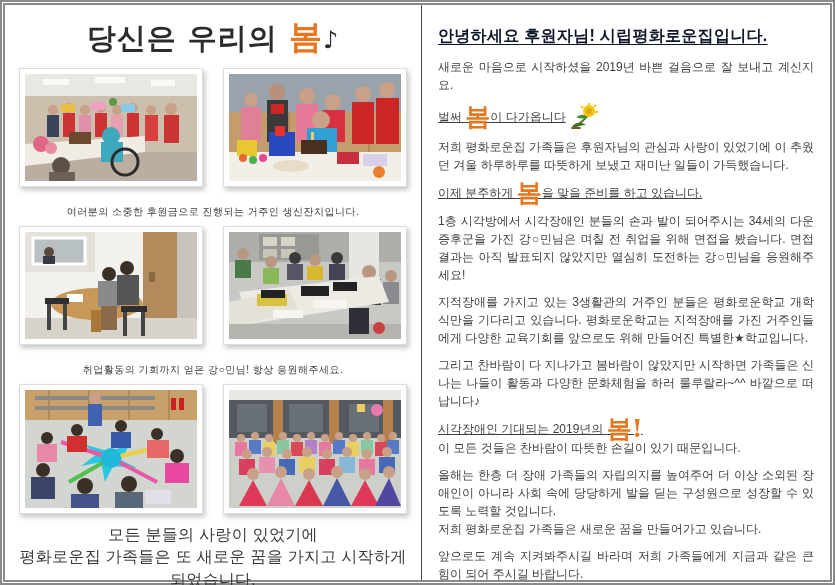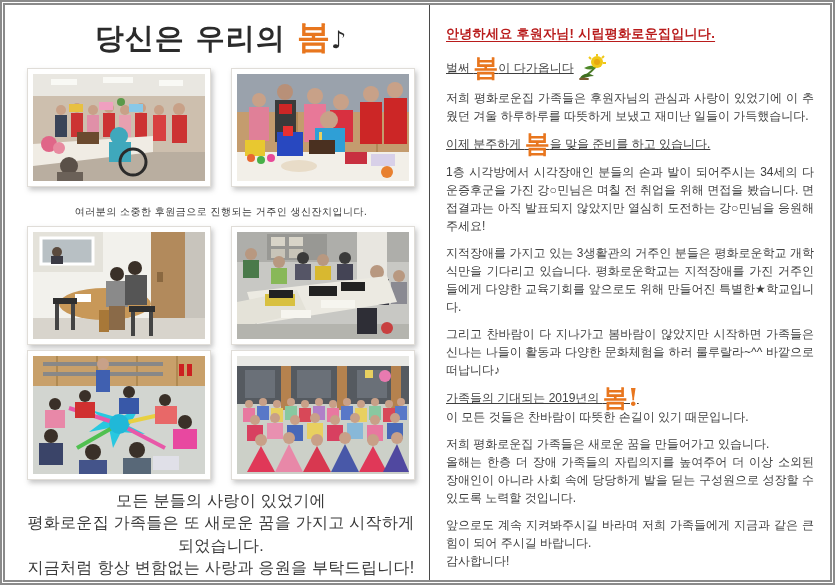--- a/index.html
+++ b/index.html
@@ -1,21 +1,21 @@
 <!DOCTYPE html>
 <html><head>
 <meta charset="utf-8">
 <style>
   html,body{margin:0;padding:0;background:#ffffff;}
   *{box-sizing:border-box;}
   body{width:835px;height:585px;font-family:"Liberation Sans","DejaVu Sans",sans-serif;}
   .document{
     width:835px;height:585px;
     border:5px double #8a8a8a;
-    display:flex;background:#ffffff;padding-left:8px;
+    display:flex;background:#ffffff;
   }
   
   .page-left{
     width:417px;height:100%;
     border-right:1px solid #4a4a4a;
     padding:6px 10px 4px;
     display:flex;flex-direction:column;align-items:center;
   }
   .title-line{
     font-family:"DejaVu Serif","Liberation Serif",serif;
@@ -40,21 +40,21 @@
     font-size:16px;line-height:1.4;letter-spacing:0.3px;
   }
   
   .page-right{
     flex:1;height:100%;
     padding:13px 16px 8px;
     color:#3f3f3f;font-size:12px;line-height:1.5;
     text-align:justify;
   }
   .greeting{
-    font-weight:bold;color:#b91c1c;font-size:13px;
+    font-weight:bold;color:#0f172a;font-size:16px;
     text-decoration:underline;text-underline-offset:3px;
     margin:6px 0 10px;letter-spacing:0.3px;
   }
   .para{margin:0 0 9px;}
   .block{margin:0 0 9px;}
   .spring-line{margin:0 0 9px;white-space:nowrap;text-decoration:underline;}
   .spring-word{
     font-family:"DejaVu Serif","Liberation Serif",serif;
     font-weight:bold;color:#e8761e;font-size:25px;
     line-height:0.8;vertical-align:-4px;letter-spacing:0;
@@ -221,20 +221,21 @@
             <rect x="104" y="50" width="24" height="9" fill="#222222"></rect>
           <rect x="44" y="78" width="30" height="8" fill="#f6f5ef"></rect>
             <rect x="84" y="68" width="34" height="8" fill="#f6f5ef"></rect>
           <rect x="0" y="92" width="172" height="15" fill="#b4b4ae"></rect>
           <rect x="120" y="76" width="20" height="26" fill="#2e2e36"></rect>
             <circle cx="150" cy="96" r="6" fill="#c84040"></circle>
         </svg>
       </div>
     </div>
 
+    <div class="caption">취업활동의 기회까지 얻은 강○민님! 항상 응원해주세요.</div>
 
     <div class="photo-row">
       <div class="photo" aria-label="circle-ribbon-game-activity">
         <svg width="172" height="118" viewBox="0 0 172 118" preserveAspectRatio="none">
           <rect width="172" height="118" fill="#d2d5d0"></rect>
           <rect x="0" y="0" width="172" height="30" fill="#c8a06a"></rect>
           <line x1="24" y1="0" x2="24" y2="30" stroke="#b08a52" stroke-width="2"></line>
             <line x1="64" y1="0" x2="64" y2="30" stroke="#b08a52" stroke-width="2"></line>
             <line x1="104" y1="0" x2="104" y2="30" stroke="#b08a52" stroke-width="2"></line>
             <line x1="144" y1="0" x2="144" y2="30" stroke="#b08a52" stroke-width="2"></line>
@@ -346,20 +347,21 @@
       <div>모든 분들의 사랑이 있었기에</div>
       <div>평화로운집 가족들은 또 새로운 꿈을 가지고 시작하게 되었습니다.</div>
       <div>지금처럼 항상 변함없는 사랑과 응원을 부탁드립니다!</div>
     </div>
   </div>
 
   <div class="page-right">
 
     <div class="greeting">안녕하세요 후원자님! 시립평화로운집입니다.</div>
 
+    <p class="para">새로운 마음으로 시작하셨을 2019년 바쁜 걸음으로 잘 보내고 계신지요.</p>
 
     <div class="spring-line">
       <span>벌써 </span><span class="spring-word">봄</span><span>이 다가옵니다</span><svg class="dandelion" width="30" height="26" viewBox="0 0 30 26">
         <path d="M6 24 C 12 20, 16 18, 20 12" stroke="#4a7a28" stroke-width="2" fill="none"></path>
         <path d="M4 24 C 10 24, 14 22, 18 22 C 12 18, 6 20, 4 24 Z" fill="#3e7020"></path>
         <path d="M20 14 C 16 16, 12 16, 8 14 C 12 12, 16 10, 20 14 Z" fill="#4e8828"></path>
         <circle cx="21" cy="8" r="6" fill="#f0c818"></circle>
         <circle cx="21" cy="8" r="3" fill="#e8a810"></circle>
         <path d="M21 2 L21 0 M26 4 L28 2 M27 9 L30 9 M15 5 L13 3" stroke="#f0c818" stroke-width="2"></path>
         <ellipse cx="8" cy="25" rx="5" ry="1.5" fill="#7a5a30"></ellipse>
@@ -373,28 +375,28 @@
     </div>
 
     <p class="para">1층 시각방에서 시각장애인 분들의 손과 발이 되어주시는 34세의 다운증후군을 가진 강○민님은 며칠 전 취업을 위해 면접을 봤습니다. 면접결과는 아직 발표되지 않았지만 열심히 도전하는 강○민님을 응원해주세요!</p>
 
     <p class="para">지적장애를 가지고 있는 3생활관의 거주인 분들은 평화로운학교 개학식만을 기다리고 있습니다. 평화로운학교는 지적장애를 가진 거주인들에게 다양한 교육기회를 앞으로도 위해 만들어진 특별한★학교입니다.</p>
 
     <p class="para">그리고 찬바람이 다 지나가고 봄바람이 않았지만 시작하면 가족들은 신나는 나들이 활동과 다양한 문화체험을 하러 룰루랄라~^^ 바깥으로 떠납니다♪</p>
 
     <div class="block">
       <div class="spring-line" style="margin-bottom:0;">
-        <span>가족들의 기대되는 2019년의 </span><span class="spring-word">봄!</span>
+        <span>시각장애인 기대되는 2019년의 </span><span class="spring-word">봄!</span>
       </div>
       <div>이 모든 것들은 찬바람이 따뜻한 손길이 있기 때문입니다.</div>
     </div>
 
     <div class="block">
+      <div>올해는 한층 더 장애 가족들의 자립의지를 높여주어 더 이상 소외된 장애인이 아니라 사회 속에 당당하게 발을 딛는 구성원으로 성장할 수 있도록 노력할 것입니다.</div>
       <div>저희 평화로운집 가족들은 새로운 꿈을 만들어가고 있습니다.</div>
-      <div>올해는 한층 더 장애 가족들의 자립의지를 높여주어 더 이상 소외된 장애인이 아니라 사회 속에 당당하게 발을 딛는 구성원으로 성장할 수 있도록 노력할 것입니다.</div>
     </div>
 
     <div class="block">
       <div>앞으로도 계속 지켜봐주시길 바라며 저희 가족들에게 지금과 같은 큰 힘이 되어 주시길 바랍니다.</div>
       <div>감사합니다!</div>
     </div>
 
   </div>
 
 </div>

